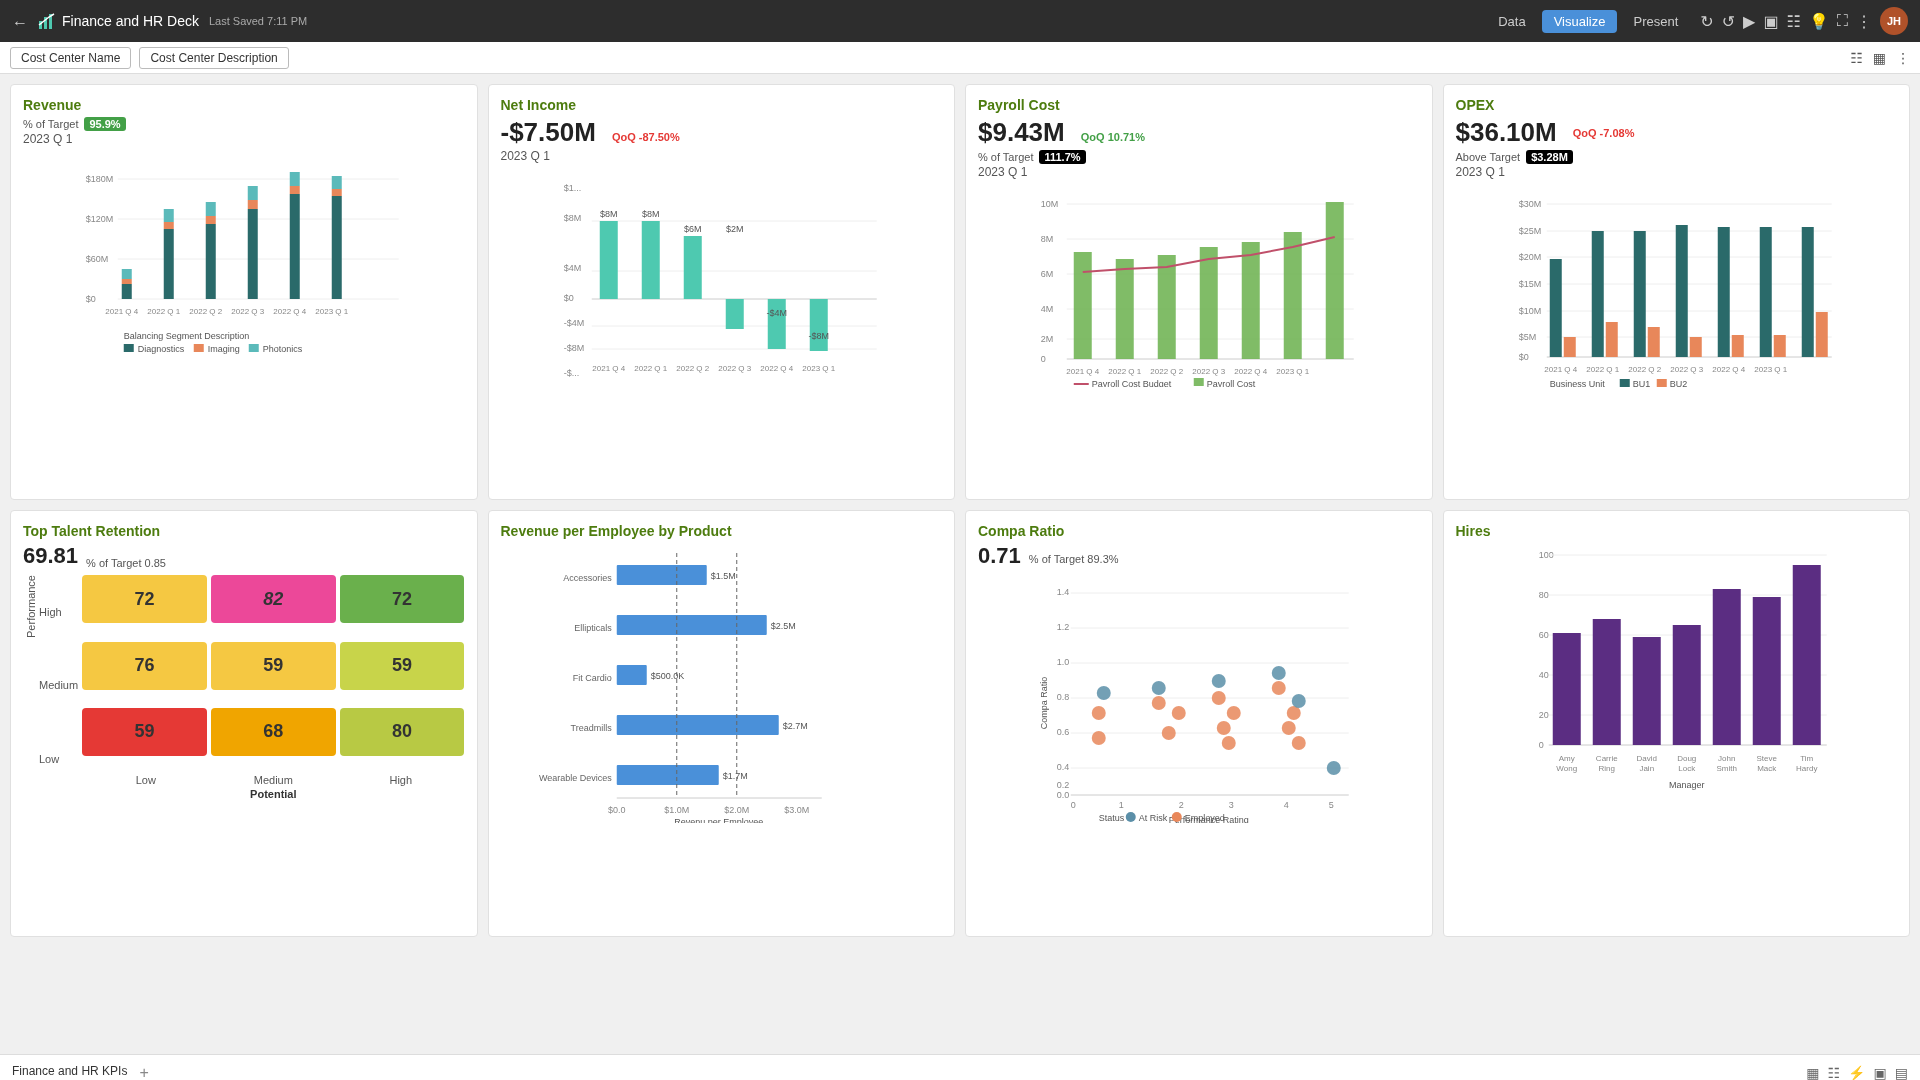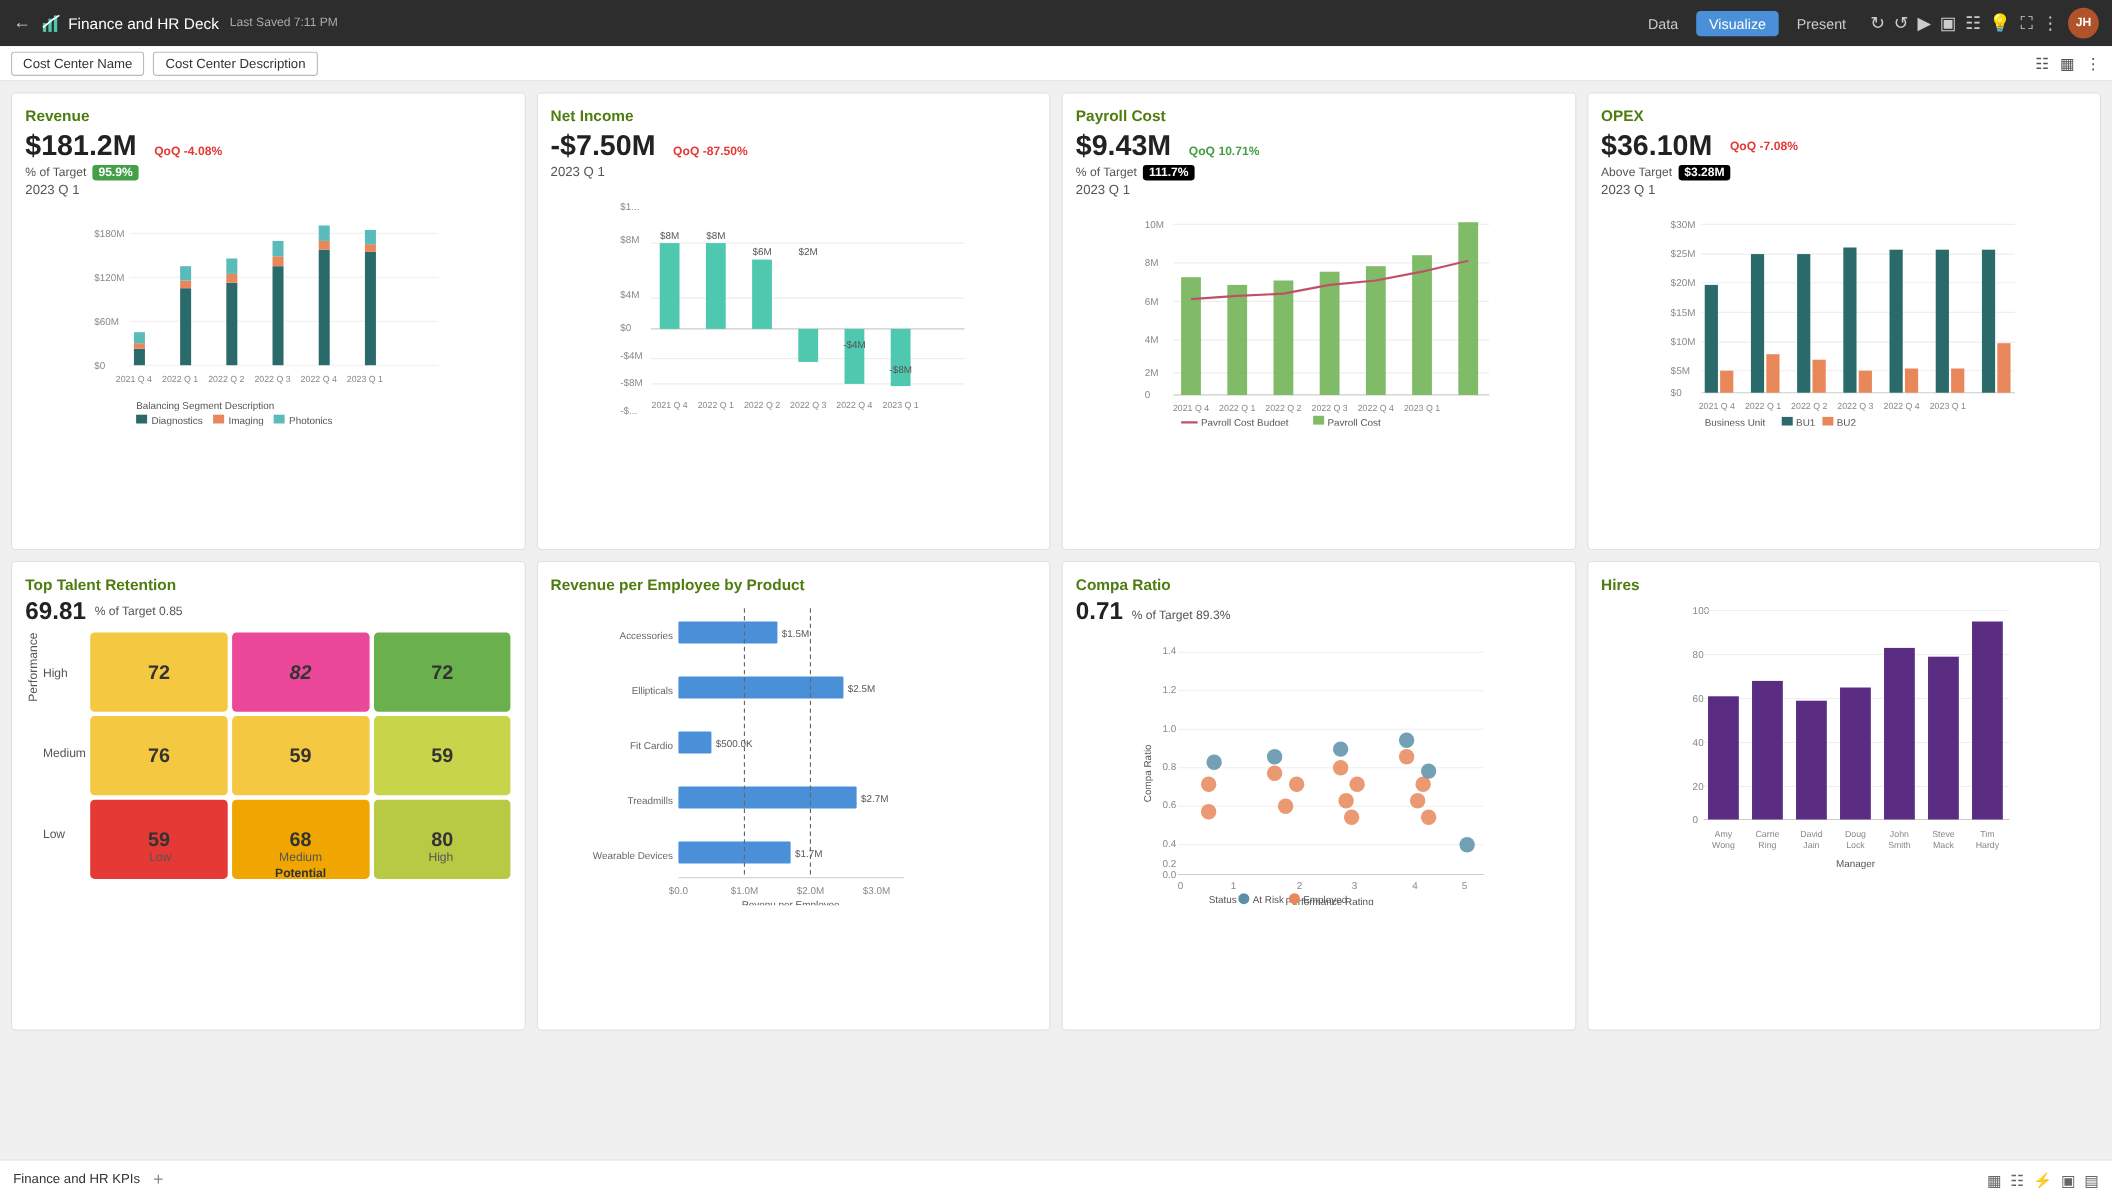--- a/index.html
+++ b/index.html
@@ -44,21 +44,21 @@
 
     
     .tabbar { display: flex; align-items: center; background: #fff; border-top: 1px solid #ddd; padding: 0 12px; height: 36px; gap: 12px; }
     .tabbar-item { font-size: 12px; color: #333; cursor: pointer; padding-bottom: 2px; border-bottom: 2px solid #4a90d9; font-weight: 500; }
     .tabbar-add { color: #888; cursor: pointer; font-size: 16px; }
     .tabbar-spacer { flex: 1; }
     .tabbar-icons { display: flex; gap: 8px; color: #666; }
 
     
     svg text { font-family: -apple-system, BlinkMacSystemFont, Arial, sans-serif; }
-    .talent-cell { border-radius: 4px; display: flex; align-items: center; justify-content: center; font-size: 18px; font-weight: 700; color: #333; height: 72px; }
+    .talent-cell { border-radius: 4px; display: flex; align-items: center; justify-content: center; font-size: 18px; font-weight: 700; color: #333; height: 48px; }
     .talent-y-label { writing-mode: vertical-rl; transform: rotate(180deg); font-size: 11px; color: #555; display: flex; align-items: center; padding-right: 2px; }
   </style>
 </head>
 <body>
 
 <div class="topbar">
   <span class="topbar-back">←</span>
   <div class="topbar-logo">
     <svg viewBox="0 0 18 18" fill="none">
       <rect x="1" y="9" width="3" height="8" fill="#4ec9b0"></rect>
@@ -96,26 +96,20 @@
     <span style="font-size:14px;">☷</span>
     <span style="font-size:14px;">▦</span>
     <span style="font-size:14px;">⋮</span>
   </div>
 </div>
 
 <div class="dashboard">
 
   <div class="card">
     <div class="card-title">Revenue</div>
-    <div style="display:flex;align-items:baseline;gap:8px;">
-      <span class="card-value">$181.2M</span>
-      <span class="card-qoq neg">
-        <span>QoQ</span> <span>-4.08%</span>
-      </span>
-    </div>
     <div class="card-target-row">
       <span>% of Target</span>
       <span class="card-target-badge badge-green">95.9%</span>
     </div>
     <div class="card-period">2023 Q 1</div>
     <div class="chart-area">
       <svg width="100%" height="200" viewBox="0 0 320 200">
 
         <text x="2" y="28" font-size="9" fill="#888">$180M</text>
         <text x="2" y="68" font-size="9" fill="#888">$120M</text>
@@ -327,21 +321,21 @@
         <rect x="103" y="192" width="10" height="8" fill="#2a6a6a"></rect>
         <text x="116" y="200" font-size="9" fill="#555">BU1</text>
         <rect x="140" y="192" width="10" height="8" fill="#e8875a"></rect>
         <text x="153" y="200" font-size="9" fill="#555">BU2</text>
       </svg>
     </div>
   </div>
 
   <div class="card">
     <div class="card-title">Top Talent Retention</div>
-    <div style="display:flex;align-items:center;gap:8px;margin-bottom:6px;">
+    <div style="display:flex;align-items:flex-end;gap:8px;margin-bottom:6px;">
       <span class="card-value" style="font-size:22px;">69.81</span>
       <span style="font-size:11px;color:#555;">
         <span>% of Target</span> <span>0.85</span>
       </span>
     </div>
     <div style="display:flex;height:220px;">
       <div style="display:flex;flex-direction:column;align-items:center;margin-right:2px;">
         <div class="talent-y-label">Performance</div>
       </div>
       <div style="display:flex;flex-direction:column;justify-content:space-around;margin-right:4px;font-size:11px;color:#555;">

